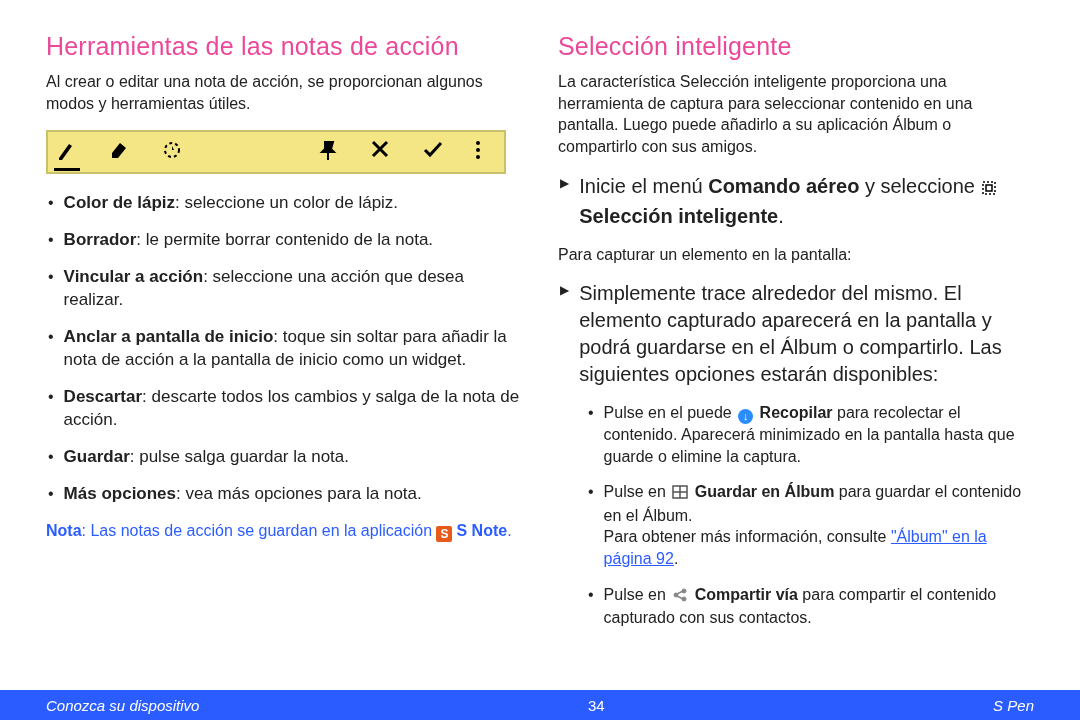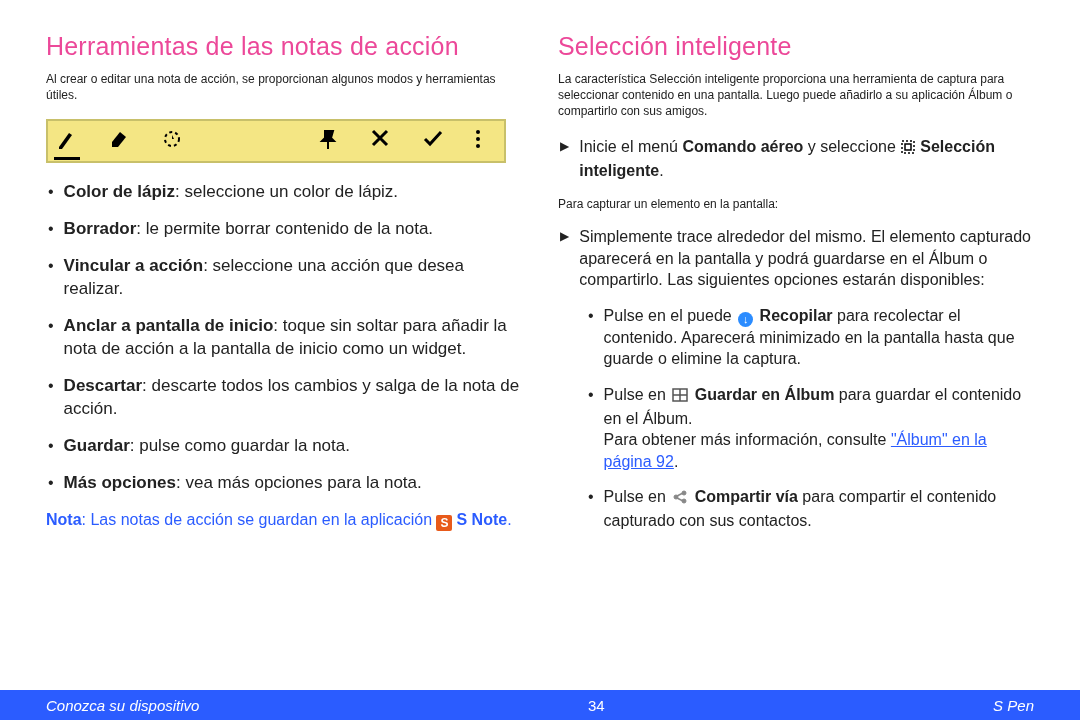--- a/index.html
+++ b/index.html
@@ -1,29 +1,29 @@
 <!DOCTYPE html>
 <html><head>
 <meta charset="utf-8">
 <style>
   * { box-sizing: border-box; margin: 0; padding: 0; }
   html, body { width: 1080px; height: 720px; font-family: Arial, Helvetica, sans-serif; background: #fff; color: #222; }
   .page { width: 1080px; height: 720px; position: relative; padding: 32px 46px 0 46px; }
   .cols { display: flex; gap: 36px; height: 640px; }
   .col { flex: 1; }
   h2 { font-size: 25px; font-weight: 400; color: #ec4899; margin-bottom: 10px; letter-spacing: .2px; }
-  p { font-size: 12px; line-height: 1.35; margin-bottom: 14px; }
+  p { font-size: 16px; line-height: 1.35; margin-bottom: 14px; }
   .intro { margin-bottom: 16px; }
   ul.main { list-style: none; padding-left: 2px; }
   ul.main > li { display: flex; gap: 10px; margin-bottom: 14px; font-size: 17px; line-height: 1.35; }
   ul.main > li::before { content: "•"; font-size: 16px; line-height: 1.35; }
   ul.sub { list-style: none; padding-left: 30px; }
   ul.sub > li { display: flex; gap: 10px; margin-bottom: 14px; font-size: 16px; line-height: 1.35; }
   ul.sub > li::before { content: "•"; font-size: 16px; line-height: 1.35; }
-  .arrowline { display: flex; gap: 10px; margin-bottom: 14px; padding-left: 2px; font-size: 16px; line-height: 1.35; }
+  .arrowline { display: flex; gap: 10px; margin-bottom: 14px; padding-left: 2px; font-size: 20px; line-height: 1.35; }
   .arrowline::before { content: "▶"; font-size: 12px; line-height: 1.7; }
   b { font-weight: 700; }
   .note-text { color: #2b5cff; font-size: 16px; line-height: 1.4; }
   .toolbar {
     width: 460px; height: 44px; background: #f4e684;
     border: 2px solid #c8c06a; margin: 8px 0 18px 0;
     display: flex; align-items: center; padding: 0 8px;
   }
   .toolbar .grp { display: flex; align-items: center; gap: 30px; }
   .toolbar .spacer { flex: 1; }
@@ -111,21 +111,21 @@
         <li>
             <span><b>Vincular a acción</b><span>: seleccione una acción que desea realizar.</span></span>
           </li>
         <li>
             <span><b>Anclar a pantalla de inicio</b><span>: toque sin soltar para añadir la nota de acción a la pantalla de inicio como un widget.</span></span>
           </li>
         <li>
             <span><b>Descartar</b><span>: descarte todos los cambios y salga de la nota de acción.</span></span>
           </li>
         <li>
-            <span><b>Guardar</b><span>: pulse como guardar la nota.</span></span>
+            <span><b>Guardar</b><span>: pulse salga guardar la nota.</span></span>
           </li>
         <li>
             <span><b>Más opciones</b><span>: vea más opciones para la nota.</span></span>
           </li>
       </ul>
 
       <p class="note-text">
         <b>Nota</b><span>: Las notas de acción se guardan en la aplicación </span>
         <span class="snote-badge">S</span><b>S Note</b><span>.</span>
       </p>

